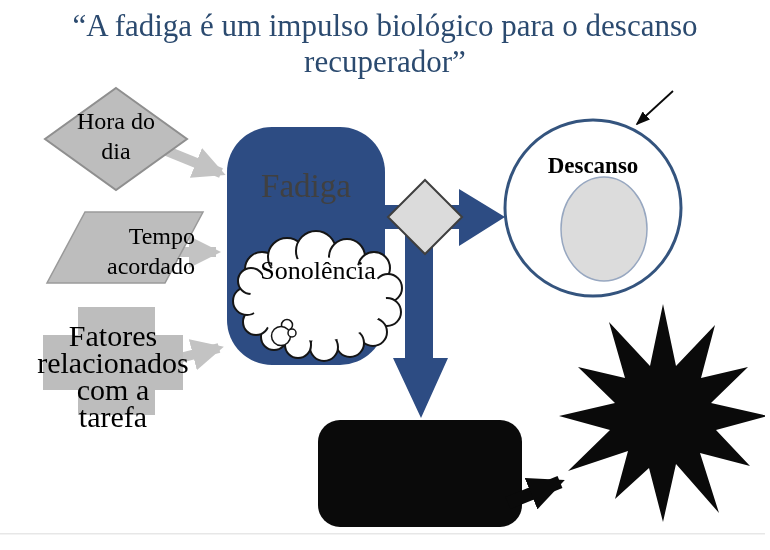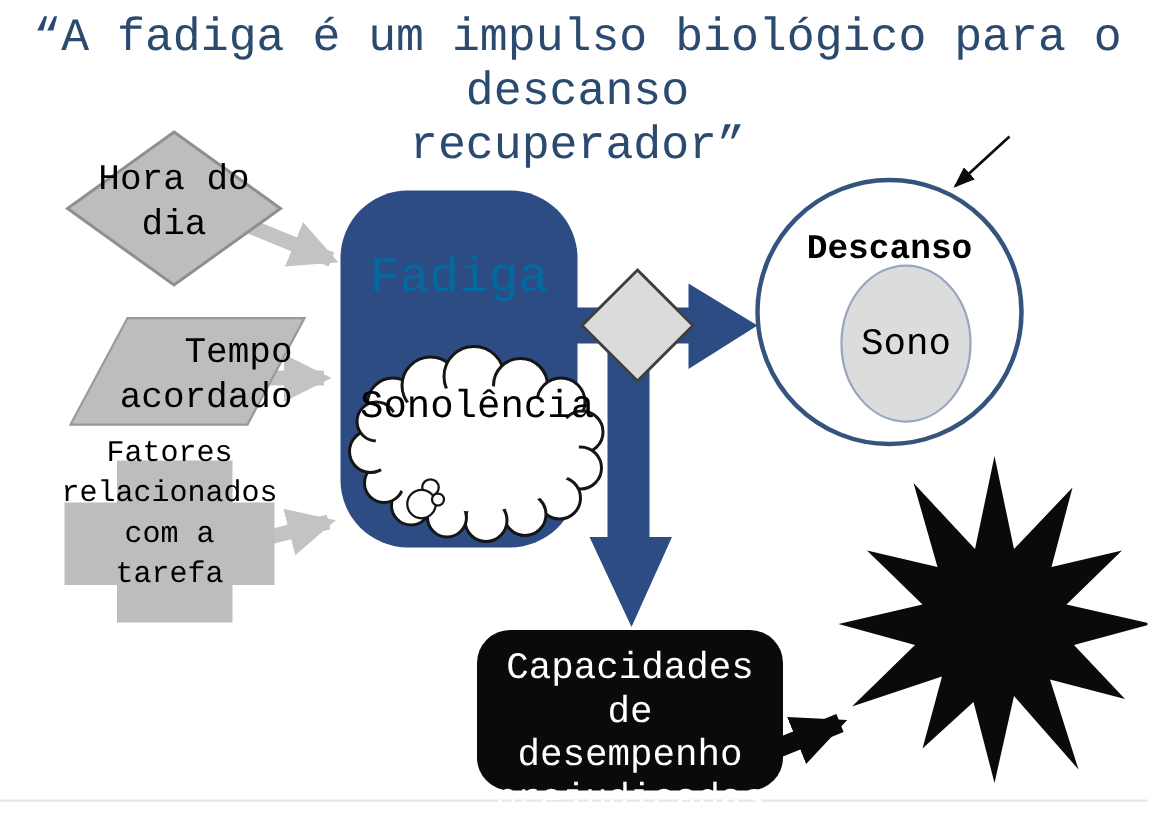--- a/index.html
+++ b/index.html
@@ -1,27 +1,27 @@
 <!DOCTYPE html>
 <html><head>
 <meta charset="utf-8">
 <style>
   html,body{margin:0;padding:0;background:#ffffff;}
   .stage{
     position:relative;width:765px;height:550px;background:#ffffff;overflow:hidden;
-    font-family:Liberation Mono, monospace;color:#000;
+    font-family:Liberation Serif, serif;color:#000;
   }
   .stage svg{position:absolute;left:0;top:0;}
   .label{position:absolute;text-align:center;white-space:pre-line;pointer-events:none;}
   .title{left:0;top:8px;width:770px;font-size:31px;line-height:36px;color:#2b4a6f;}
   .annotation{left:565px;top:60px;width:205px;font-size:20px;line-height:23px;color:#111;}
   .hora{left:46px;top:106px;width:140px;font-size:24px;line-height:30px;}
   .tempo{left:55px;top:221px;width:140px;font-size:24px;line-height:30px;text-align:right;}
-  .fatores{left:33px;top:289px;width:160px;font-size:20px;line-height:27px;}
-  .fadiga{left:238px;top:167px;width:136px;font-size:33px;line-height:38px;color:#0369a1;}
+  .fatores{left:33px;top:322px;width:160px;font-size:30px;line-height:27px;}
+  .fadiga{left:238px;top:167px;width:136px;font-size:33px;line-height:38px;color:#404040;}
   .sonolencia{left:240px;top:256px;width:156px;font-size:26px;line-height:30px;}
   .descanso{left:523px;top:137px;width:140px;font-size:23px;line-height:26px;font-weight:bold;margin-top:16px;}
   .sono{left:564px;top:216px;width:80px;font-size:25px;line-height:28px;}
   .capacidades{left:322px;top:431px;width:196px;font-size:25px;line-height:29px;color:#ffffff;}
   .acidente{left:583px;top:399px;width:160px;font-size:24px;line-height:27px;font-weight:bold;color:#ffffff;}
 </style>
 </head>
 <body>
 
 <div class="stage">
@@ -99,18 +99,14 @@
 dia</div>
   <div class="label tempo">Tempo
 acordado</div>
   <div class="label fatores">Fatores
 relacionados
 com a
 tarefa</div>
   <div class="label fadiga">Fadiga</div>
   <div class="label sonolencia">Sonolência</div>
   <div class="label descanso">Descanso</div>
-  <div class="label sono">Sono</div>
-  <div class="label capacidades">Capacidades de
-desempenho
-prejudicadas</div>
 
 </div>
 
 </body></html>

